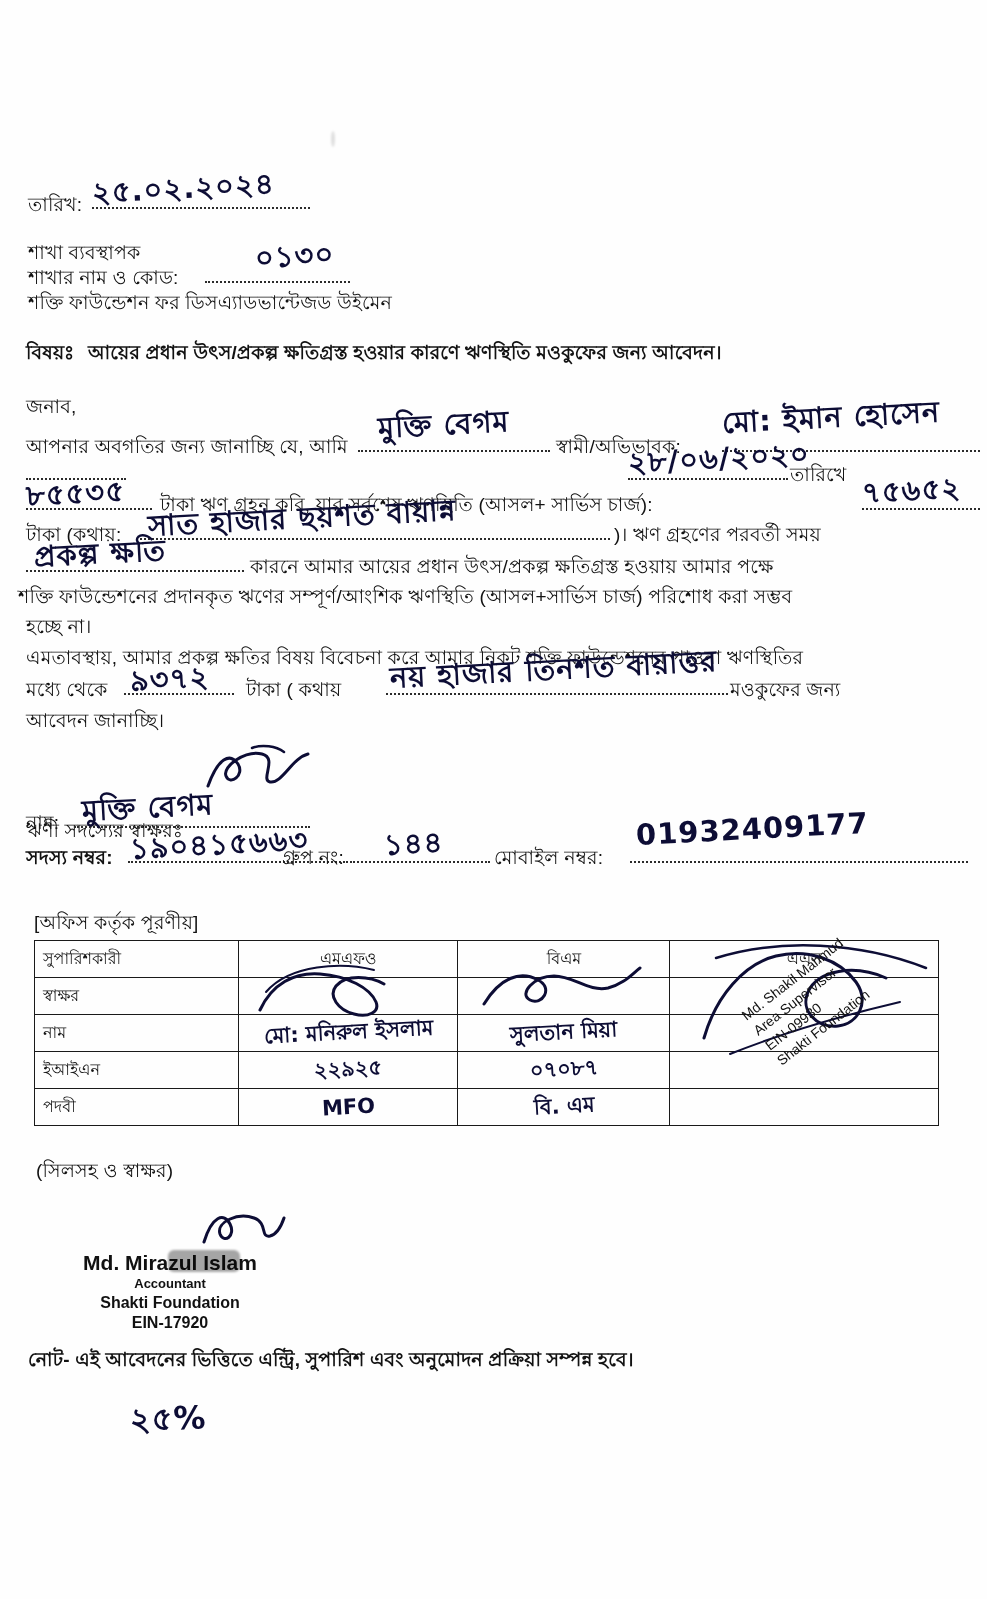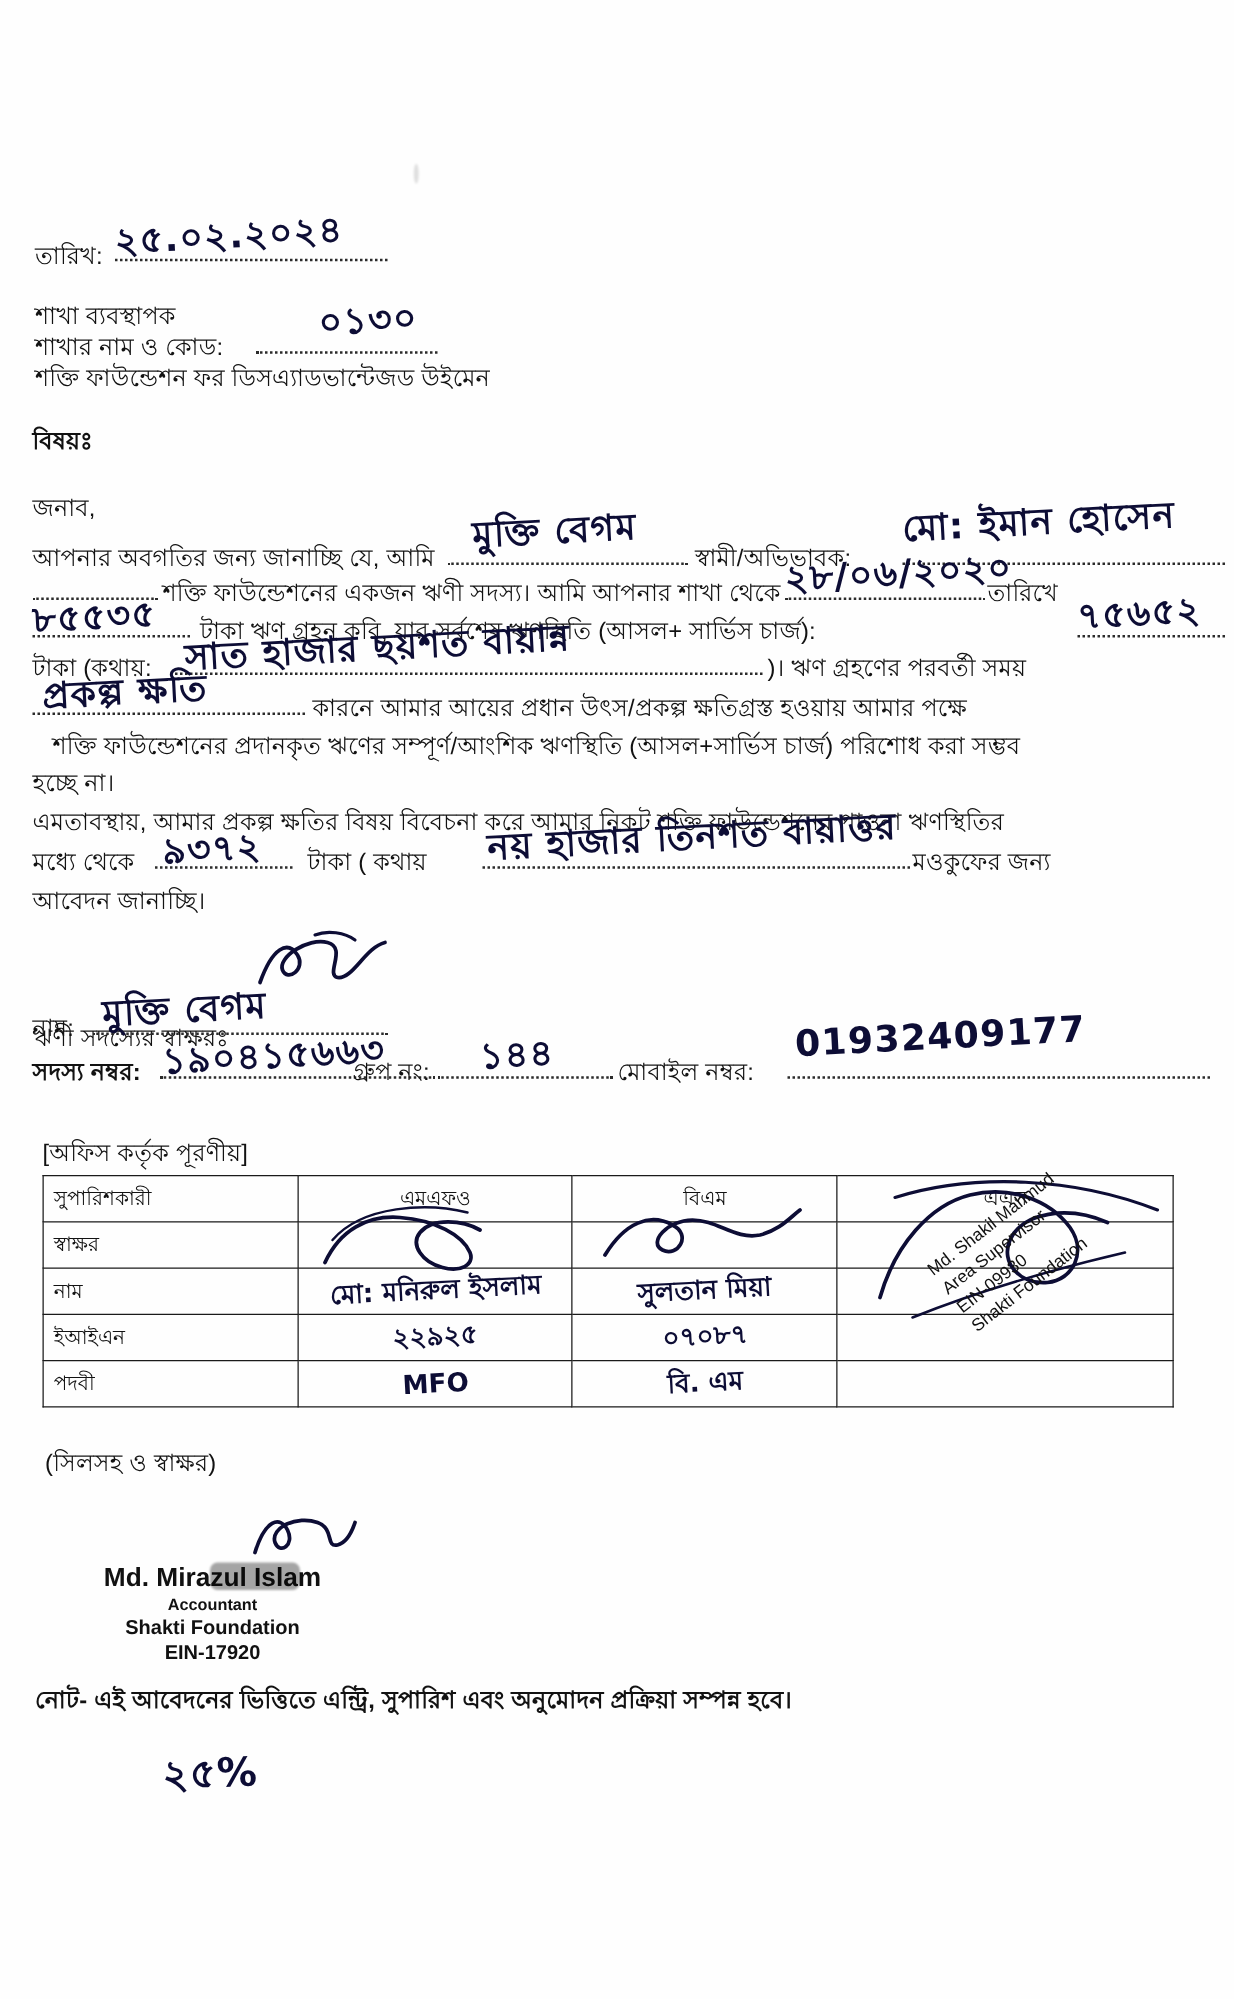--- a/index.html
+++ b/index.html
@@ -125,52 +125,52 @@
   <div class="dots" style="left:92px; top:207px; width:218px;"></div>
   <div class="hw lg slant" style="left:92px; top:170px;">২৫.০২.২০২৪</div>
 
   <div class="pr" style="left:28px; top:238px;">শাখা ব্যবস্থাপক</div>
   <div class="pr" style="left:28px; top:263px;">শাখার নাম ও কোড:</div>
   <div class="dots" style="left:205px; top:281px; width:145px;"></div>
   <div class="hw lg slant" style="left:255px; top:235px;">০১৩০</div>
   <div class="pr" style="left:28px; top:288px;">শক্তি ফাউন্ডেশন ফর ডিসএ্যাডভান্টেজড উইমেন</div>
 
   <div class="pr bold" style="left:26px; top:338px;">বিষয়ঃ</div>
+  <div class="pr bold" style="left:88px; top:338px;">আয়ের প্রধান উৎস/প্রকল্প ক্ষতিগ্রস্ত হওয়ার কারণে ঋণস্থিতি মওকুফের জন্য আবেদন।</div>
 
   <div class="pr" style="left:26px; top:392px;">জনাব,</div>
 
   <div class="pr" style="left:26px; top:432px;">আপনার অবগতির জন্য জানাচ্ছি যে, আমি</div>
   <div class="dots" style="left:358px; top:450px; width:192px;"></div>
   <div class="hw lg slant" style="left:378px; top:405px;">মুক্তি বেগম</div>
   <div class="pr" style="left:556px; top:432px;">স্বামী/অভিভাবক:</div>
   <div class="dots" style="left:722px; top:450px; width:258px;"></div>
   <div class="hw lg slant" style="left:722px; top:400px;">মো: ইমান হোসেন</div>
 
   <div class="dots" style="left:26px; top:478px; width:100px;"></div>
-  <div class="pr" style="left:130px; top:460px;">শক্তি ফাউন্ডেশনের একজন ঋণী সদস্য। আমি আপনার শাখা থেকে</div>
   <div class="dots" style="left:628px; top:478px; width:160px;"></div>
   <div class="hw lg slant" style="left:628px; top:440px;">২৮/০৬/২০২০</div>
   <div class="pr" style="left:790px; top:460px;">তারিখে</div>
 
   <div class="dots" style="left:26px; top:508px; width:126px;"></div>
   <div class="hw lg slant" style="left:26px; top:473px;">৮৫৫৩৫</div>
   <div class="pr" style="left:160px; top:490px;">টাকা ঋণ গ্রহন করি, যার সর্বশেষ ঋণস্থিতি (আসল+ সার্ভিস চার্জ):</div>
   <div class="dots" style="left:862px; top:508px; width:118px;"></div>
   <div class="hw lg slant" style="left:862px; top:470px;">৭৫৬৫২</div>
 
   <div class="pr" style="left:26px; top:520px;">টাকা (কথায়:</div>
   <div class="dots" style="left:140px; top:538px; width:470px;"></div>
   <div class="hw lg slant" style="left:148px; top:503px;">সাত হাজার ছয়শত বায়ান্ন</div>
   <div class="pr" style="left:614px; top:520px;">)। ঋণ গ্রহণের পরবর্তী সময়</div>
 
   <div class="dots" style="left:26px; top:570px; width:218px;"></div>
   <div class="hw lg slant" style="left:34px; top:534px;">প্রকল্প ক্ষতি</div>
   <div class="pr" style="left:250px; top:552px;">কারনে আমার আয়ের প্রধান উৎস/প্রকল্প ক্ষতিগ্রস্ত হওয়ায় আমার পক্ষে</div>
 
-  <div class="pr" style="left:42px; top:582px;">শক্তি ফাউন্ডেশনের প্রদানকৃত ঋণের সম্পূর্ণ/আংশিক ঋণস্থিতি (আসল+সার্ভিস চার্জ) পরিশোধ করা সম্ভব</div>
+  <div class="pr" style="left:18px; top:582px;">শক্তি ফাউন্ডেশনের প্রদানকৃত ঋণের সম্পূর্ণ/আংশিক ঋণস্থিতি (আসল+সার্ভিস চার্জ) পরিশোধ করা সম্ভব</div>
   <div class="pr" style="left:26px; top:612px;">হচ্ছে না।</div>
 
   <div class="pr" style="left:26px; top:643px;">এমতাবস্থায়, আমার প্রকল্প ক্ষতির বিষয় বিবেচনা করে আমার নিকট শক্তি ফাউন্ডেশনের পাওনা ঋণস্থিতির</div>
 
   <div class="pr" style="left:26px; top:675px;">মধ্যে থেকে</div>
   <div class="dots" style="left:124px; top:693px; width:110px;"></div>
   <div class="hw lg slant" style="left:130px; top:658px;">৯৩৭২</div>
   <div class="pr" style="left:246px; top:675px;">টাকা ( কথায়</div>
   <div class="dots" style="left:386px; top:693px; width:342px;"></div>
   <div class="hw lg slant" style="left:390px; top:655px;">নয় হাজার তিনশত বায়াত্তর</div>

